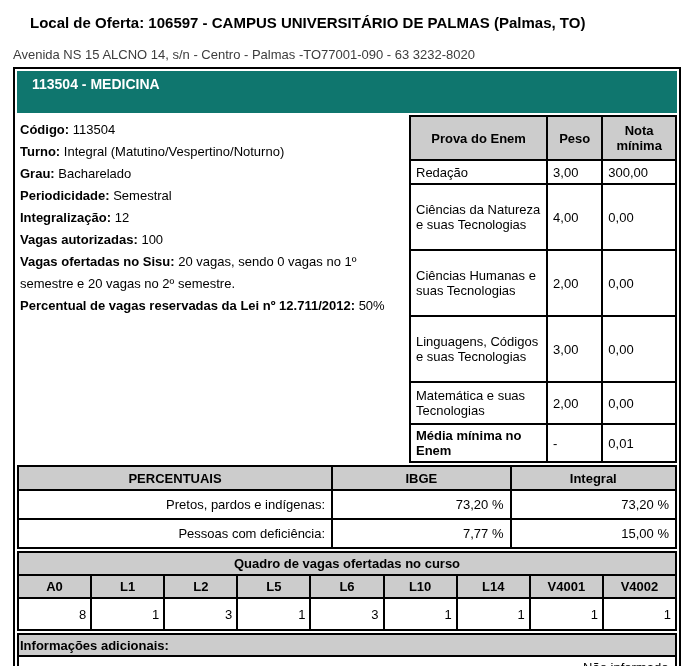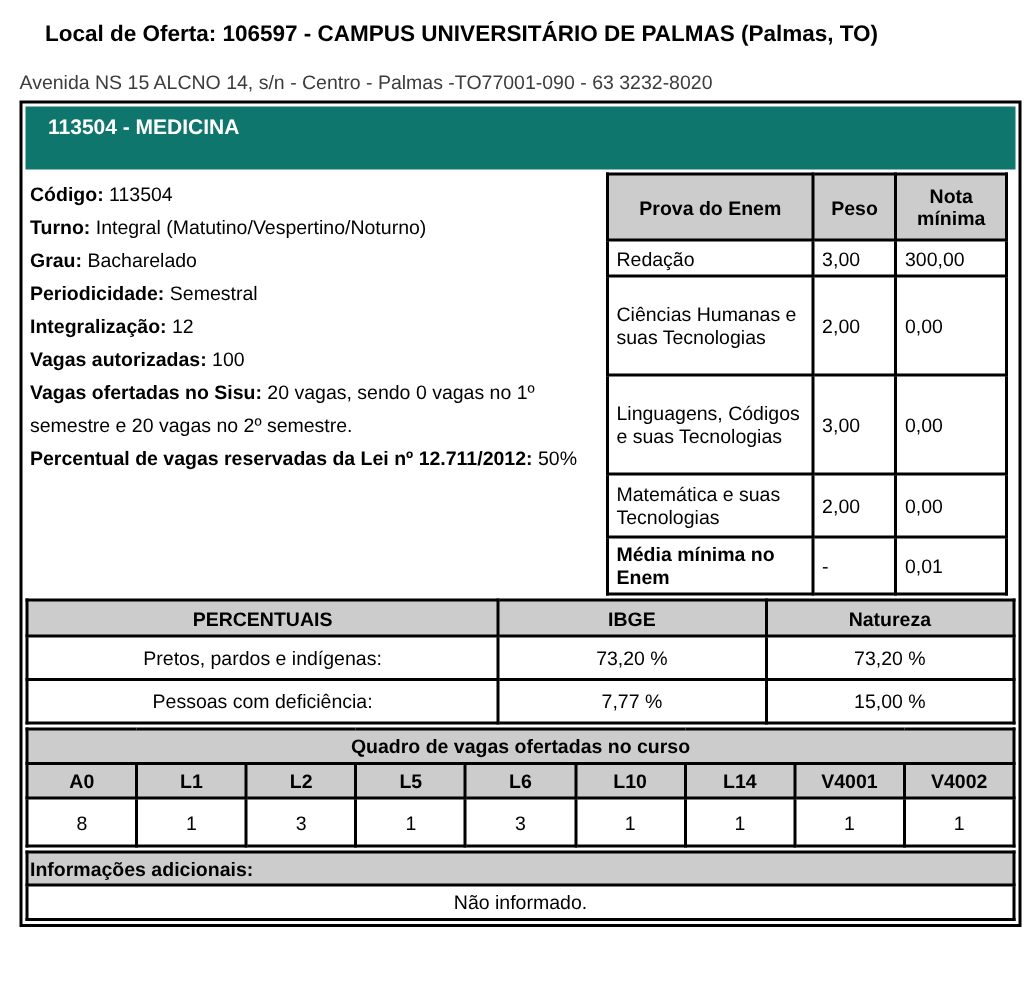--- a/index.html
+++ b/index.html
@@ -13,21 +13,21 @@
 
   .course-box {
     box-sizing:border-box;
     margin:5px 0 0 13px; width:668px;
     border:2px solid #000; padding:2px; background:#fff;
   }
   .banner {
     background:#0f766e; color:#fff; font-weight:bold; font-size:14px;
     height:42px; line-height:27px; padding-left:15px;
   }
-  .body-row { display:flex; justify-content:flex-start; margin-top:2px; }
+  .body-row { display:flex; justify-content:space-between; margin-top:2px; }
   .info { width:382px; padding:4px 2px 0 3px; font-size:13px; line-height:22px; }
   .info .lbl { font-weight:bold; }
 
   table { border-collapse:collapse; background:#fff; }
   th, td { border:2px solid #000; font-size:13px; }
   th { background:#cccccc; font-weight:bold; text-align:center; }
 
   .enem-table { width:268px; }
   .enem-table th { padding:2px; height:38px; }
   .enem-table td { padding:2px 5px; vertical-align:middle; text-align:left; }
@@ -35,21 +35,21 @@
   .col-peso  { width:48px; }
   .col-nota  { width:66px; }
   .rh-1 { height:24px; }
   .rh-3 { height:66px; }
   .rh-2 { height:42px; }
   .rh-m { height:38px; }
   .bold-cell { font-weight:bold; }
 
   .section-table { width:100%; margin-top:2px; table-layout:fixed; }
   .section-table th { height:20px; padding:1px; }
-  .section-table td { height:23px; padding:2px 6px; text-align:center; vertical-align:middle; }
+  .section-table td { height:23px; padding:2px 6px; text-align:right; vertical-align:middle; }
   .pct-col1 { width:48%; } .pct-col2 { width:27%; } .pct-col3 { width:25%; }
 
   .quadro-table th { height:19px; padding:1px; }
   .quadro-table td { height:26px; padding:2px 4px; vertical-align:middle; }
   .quadro-table .vcol { width:11.11%; }
 
   .addl-table th { text-align:left; padding:1px 1px; height:18px; }
   .addl-table td { height:19px; padding:1px 3px;margin-top:10px; }
 </style>
 </head>
@@ -103,20 +103,25 @@
         <th class="col-prova">Prova do Enem</th>
         <th class="col-peso">Peso</th>
         <th class="col-nota">Nota mínima</th>
       </tr>
       <tr class="rh-1">
         <td>Redação</td>
         <td>3,00</td>
         <td>300,00</td>
       </tr>
       <tr class="rh-3">
+        <td>Ciências da Natureza e suas Tecnologias</td>
+        <td>4,00</td>
+        <td>0,00</td>
+      </tr>
+      <tr class="rh-3">
         <td>Ciências Humanas e suas Tecnologias</td>
         <td>2,00</td>
         <td>0,00</td>
       </tr>
       <tr class="rh-3">
         <td>Linguagens, Códigos e suas Tecnologias</td>
         <td>3,00</td>
         <td>0,00</td>
       </tr>
       <tr class="rh-2">
@@ -131,21 +136,21 @@
       </tr>
     </tbody>
       </table>
   </div>
 
   <table class="section-table">
     <tbody>
         <tr>
       <th class="pct-col1">PERCENTUAIS</th>
       <th class="pct-col2">IBGE</th>
-      <th class="pct-col3">Natureza</th>
+      <th class="pct-col3">Integral</th>
     </tr>
     <tr>
       <td>Pretos, pardos e indígenas:</td>
       <td>73,20 %</td>
       <td>73,20 %</td>
     </tr>
     <tr>
       <td>Pessoas com deficiência:</td>
       <td>7,77 %</td>
       <td>15,00 %</td>

